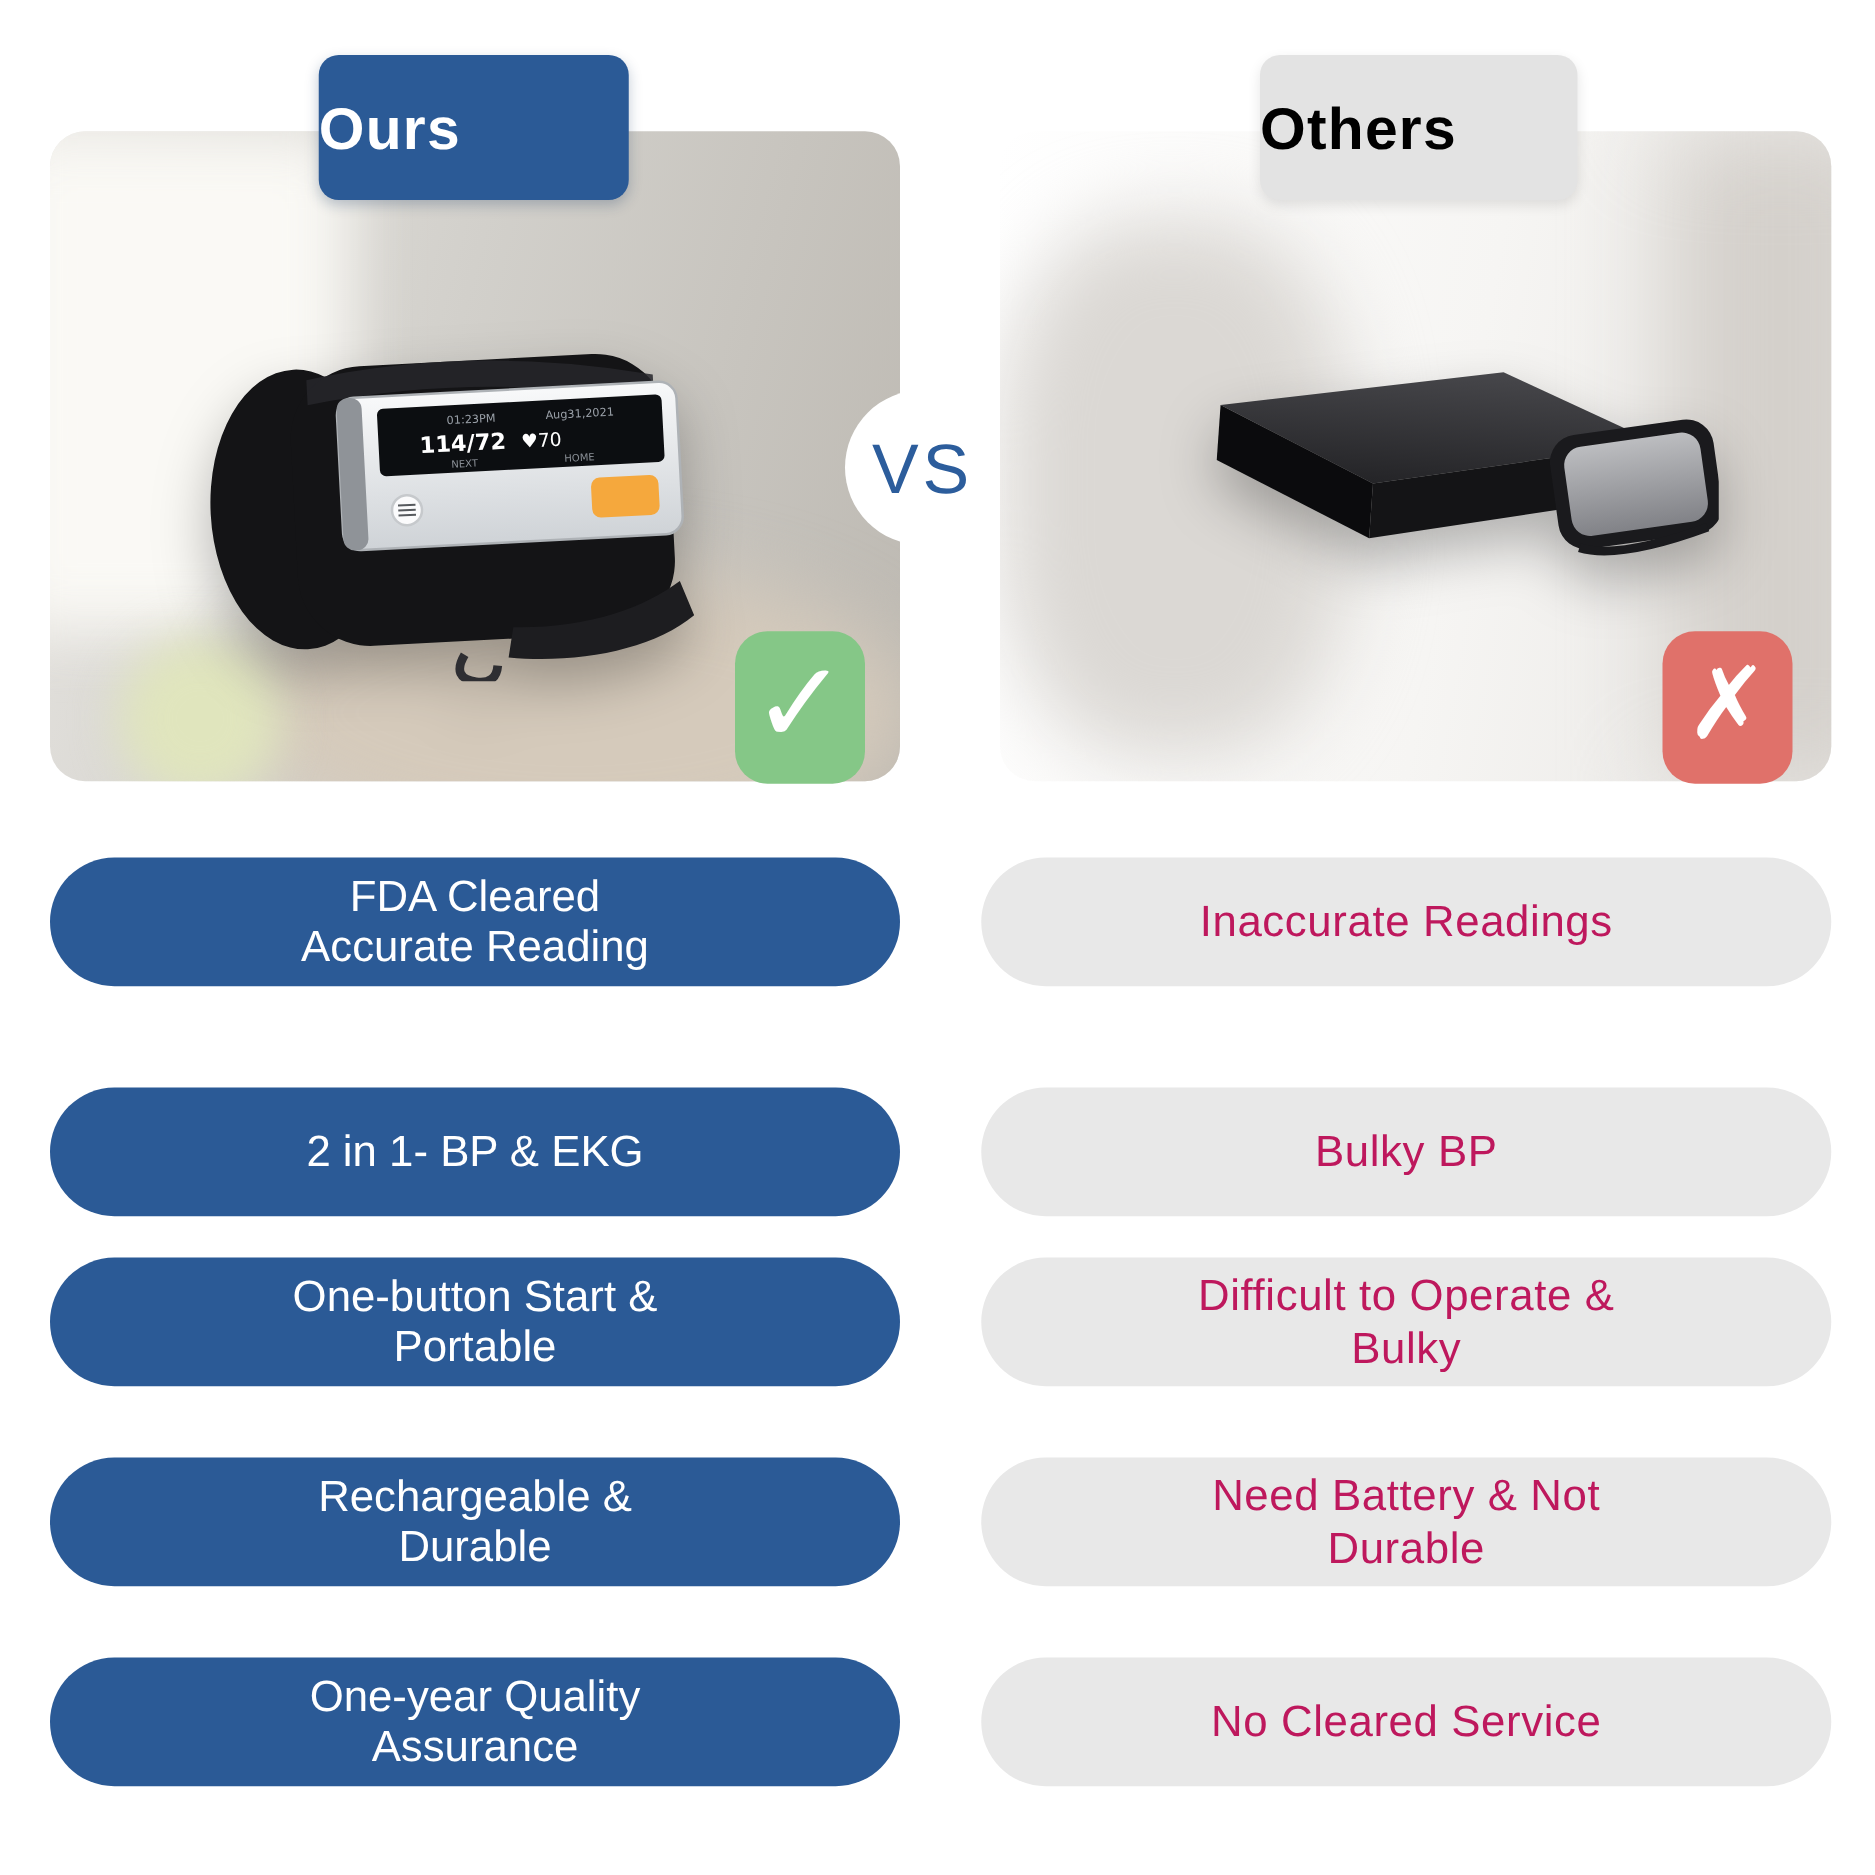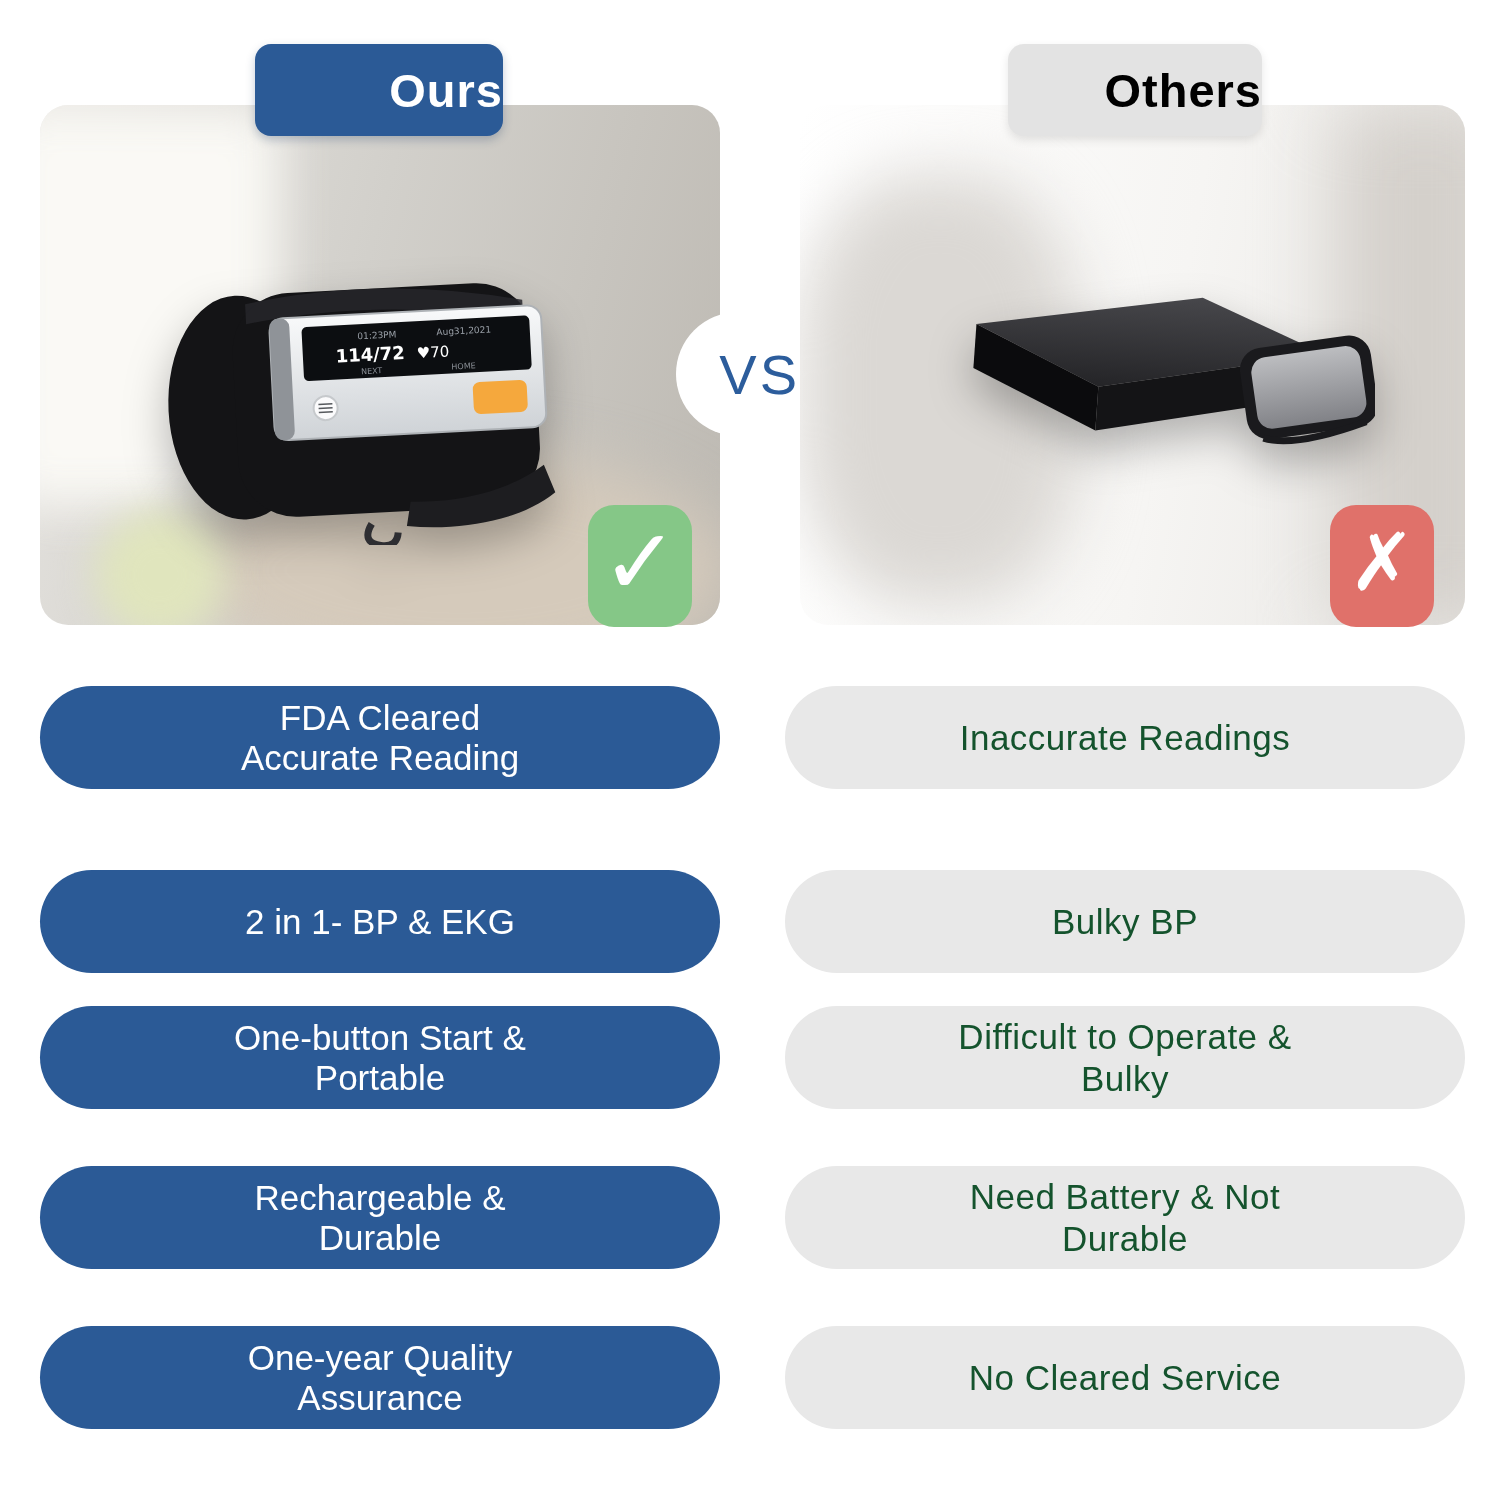--- a/index.html
+++ b/index.html
@@ -18,47 +18,47 @@
   .plant-blob{left:55px;bottom:-15px;width:130px;height:130px;background:#e0e5bd;border-radius:50%;filter:blur(18px);}
   .chair-blob{left:0px;top:70px;width:280px;height:430px;background:#dbd8d4;border-radius:40%;filter:blur(32px);}
   .rightshade-blob{right:-50px;top:0;width:180px;height:520px;background:#d4d0cb;filter:blur(38px);}
 
   .device-svg{position:absolute;filter:drop-shadow(0 20px 22px rgba(0,0,0,.28));}
   .device-svg.ours{left:115px;top:130px;width:470px;height:310px;}
   .device-svg.others{left:145px;top:140px;width:430px;height:270px;}
   .device-svg text{font-family:"DejaVu Sans",sans-serif;}
 
   
-  .header-badge{position:absolute;top:44px;height:92px;border-radius:16px;
-    display:flex;align-items:center;justify-content:flex-end;
+  .header-badge{position:absolute;top:44px;height:116px;border-radius:16px;
+    display:flex;align-items:center;justify-content:flex-start;
     font-weight:bold;font-size:47px;letter-spacing:1px;}
   .header-badge.ours{left:255px;width:248px;background:#2b5a96;color:#ffffff;
     box-shadow:0 4px 10px rgba(20,50,95,.25);}
   .header-badge.others{left:1008px;width:254px;background:#e3e3e3;color:#000000;
     box-shadow:0 4px 10px rgba(0,0,0,.10);}
 
   
   .vs-circle{position:absolute;left:676px;top:312px;width:124px;height:124px;border-radius:50%;
-    background:#ffffff;display:flex;align-items:center;justify-content:flex-end;
+    background:#ffffff;display:flex;align-items:center;justify-content:center;
     font-size:56px;color:#2c5d9c;letter-spacing:3px;}
 
   
   .verdict-badge{position:absolute;top:505px;width:104px;height:122px;border-radius:26px;
     display:flex;align-items:center;justify-content:center;color:#ffffff;}
   .verdict-badge.good{left:588px;background:#85c787;font-size:92px;}
   .verdict-badge.bad{left:1330px;background:#e0716a;font-size:80px;}
   .verdict-badge span{transform:translateY(-4px);}
 
   
   .pill{position:absolute;height:103px;border-radius:52px;
     display:flex;align-items:center;justify-content:center;
     text-align:center;white-space:pre-line;}
   .pill.ours{left:40px;width:680px;background:#2b5a96;color:#ffffff;
     font-weight:normal;font-size:35px;line-height:1.14;}
-  .pill.others{left:785px;width:680px;background:#e8e8e8;color:#14532d;
+  .pill.others{left:785px;width:680px;background:#e8e8e8;color:#be185d;
     font-size:35px;line-height:1.18;letter-spacing:.5px;}
   .r0{top:686px}.r1{top:870px}.r2{top:1006px}.r3{top:1166px}.r4{top:1326px}
 </style>
 </head>
 <body>
 
 <div class="page">
 
   <div class="photo left">
     <div class="blur-blob window-blob"></div>

